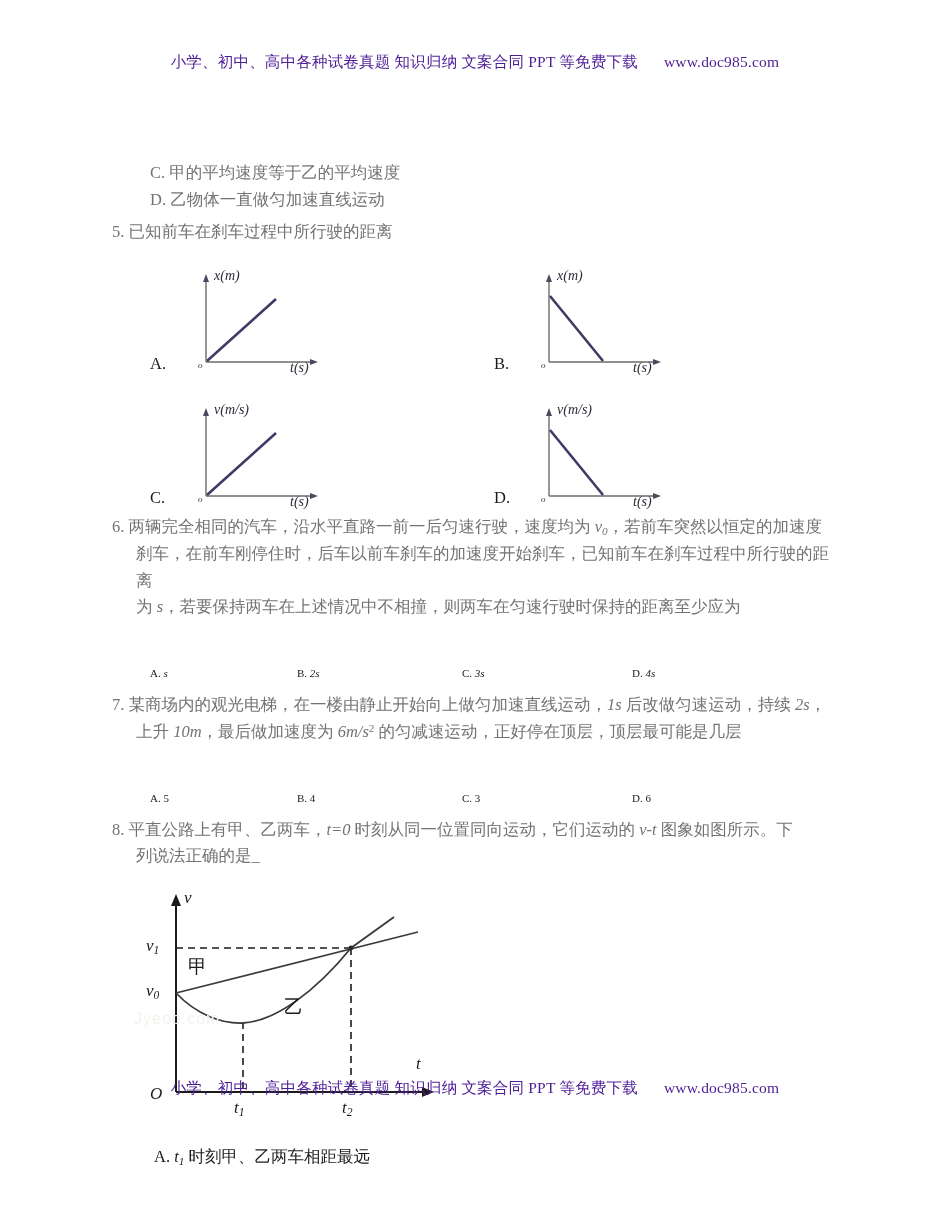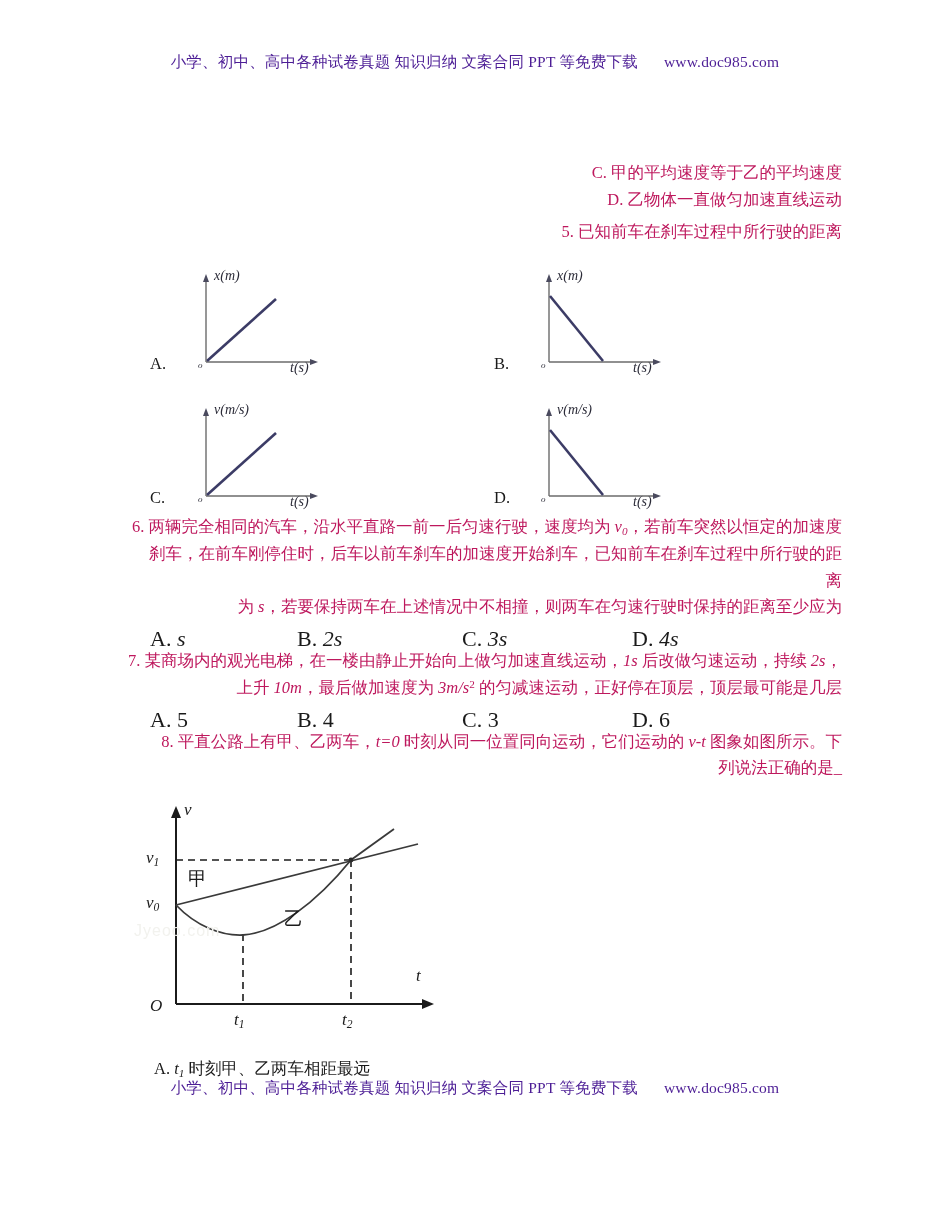--- a/index.html
+++ b/index.html
@@ -35,29 +35,29 @@
 
   .content {
     position: absolute;
     left: 112px;
     top: 160px;
     width: 730px;
   }
   .line {
     font-size: 16.5px;
     line-height: 1.62;
-    color: #be185d;
+    color: #737373;
     white-space: pre-wrap;
-    text-align: right;
   }
   .opt-line {
-    font-size: 22px;
+    font-size: 11px;
     line-height: 1.62;
     position: relative;
     height: 27px;
+    margin-top: 44px;
   }
   .opt {
     position: absolute;
     white-space: pre;
   }
   .indent-1 { padding-left: 38px; }
   .indent-2 { padding-left: 24px; }
   .q-num { }
   sub, .sub {
     font-size: 0.68em;
@@ -207,21 +207,21 @@
     <div class="line indent-2">刹车，在前车刚停住时，后车以前车刹车的加速度开始刹车，已知前车在刹车过程中所行驶的距离</div>
     <div class="line indent-2"><span>为</span> <span class="it">s</span><span>，若要保持两车在上述情况中不相撞，则两车在匀速行驶时保持的距离至少应为</span></div>
     <div class="opt-line">
       <span class="opt" style="left:38px"><span>A.</span> <span class="it">s</span></span>
       <span class="opt" style="left:185px"><span>B.</span> <span class="it">2s</span></span>
       <span class="opt" style="left:350px"><span>C.</span> <span class="it">3s</span></span>
       <span class="opt" style="left:520px"><span>D.</span> <span class="it">4s</span></span>
     </div>
 
     <div class="line"><span class="q-num">7.</span> <span>某商场内的观光电梯，在一楼由静止开始向上做匀加速直线运动，</span><span class="it">1s</span> <span>后改做匀速运动，持续</span> <span class="it">2s</span><span>，</span></div>
-    <div class="line indent-2"><span>上升</span> <span class="it">10m</span><span>，最后做加速度为</span> <span class="it">3m/s</span><span class="sup">2</span> <span>的匀减速运动，正好停在顶层，顶层最可能是几层</span></div>
+    <div class="line indent-2"><span>上升</span> <span class="it">10m</span><span>，最后做加速度为</span> <span class="it">6m/s</span><span class="sup">2</span> <span>的匀减速运动，正好停在顶层，顶层最可能是几层</span></div>
     <div class="opt-line">
       <span class="opt" style="left:38px"><span>A.</span> <span>5</span></span>
       <span class="opt" style="left:185px"><span>B.</span> <span>4</span></span>
       <span class="opt" style="left:350px"><span>C.</span> <span>3</span></span>
       <span class="opt" style="left:520px"><span>D.</span> <span>6</span></span>
     </div>
 
     <div class="line"><span class="q-num">8.</span> <span>平直公路上有甲、乙两车，</span><span class="it">t=0</span> <span>时刻从同一位置同向运动，它们运动的</span> <span class="it">v-t</span> <span>图象如图所示。下</span></div>
     <div class="line indent-2">列说法正确的是_</div>
 

